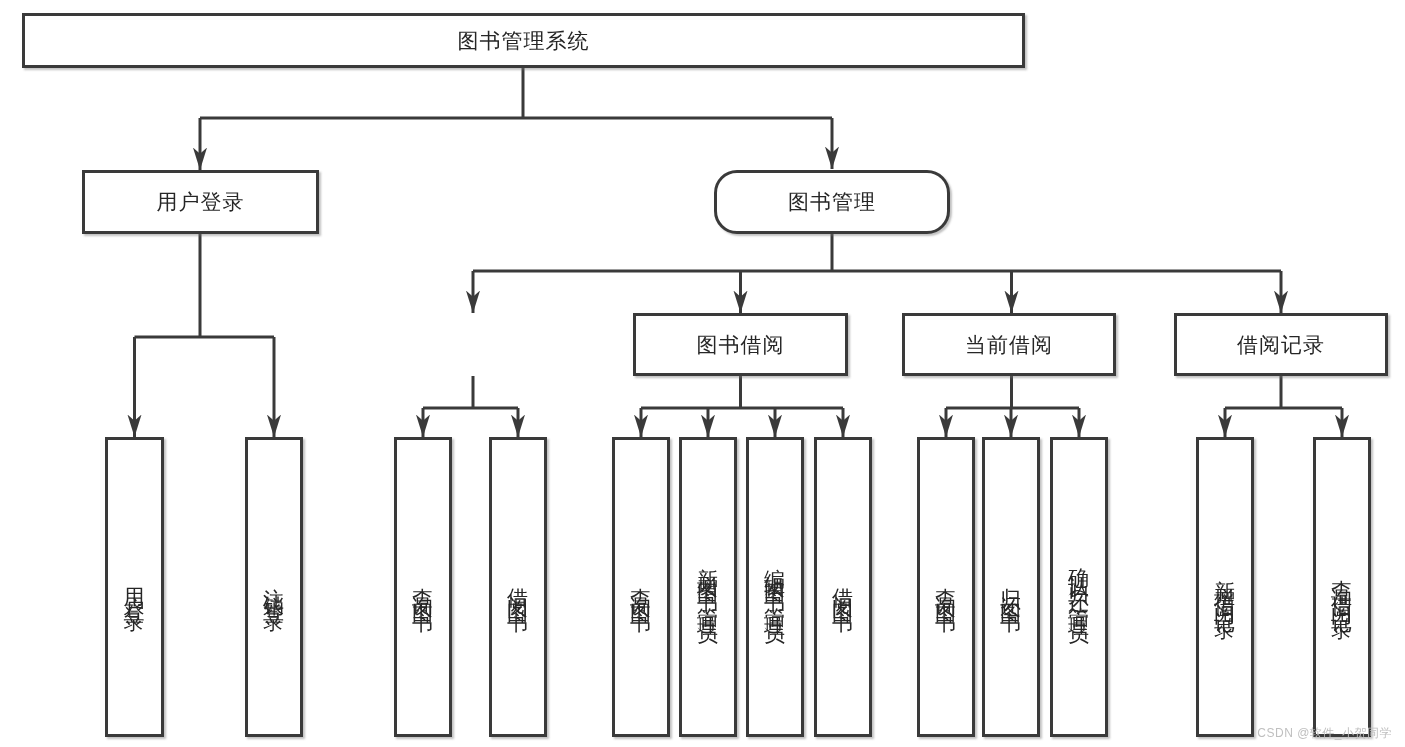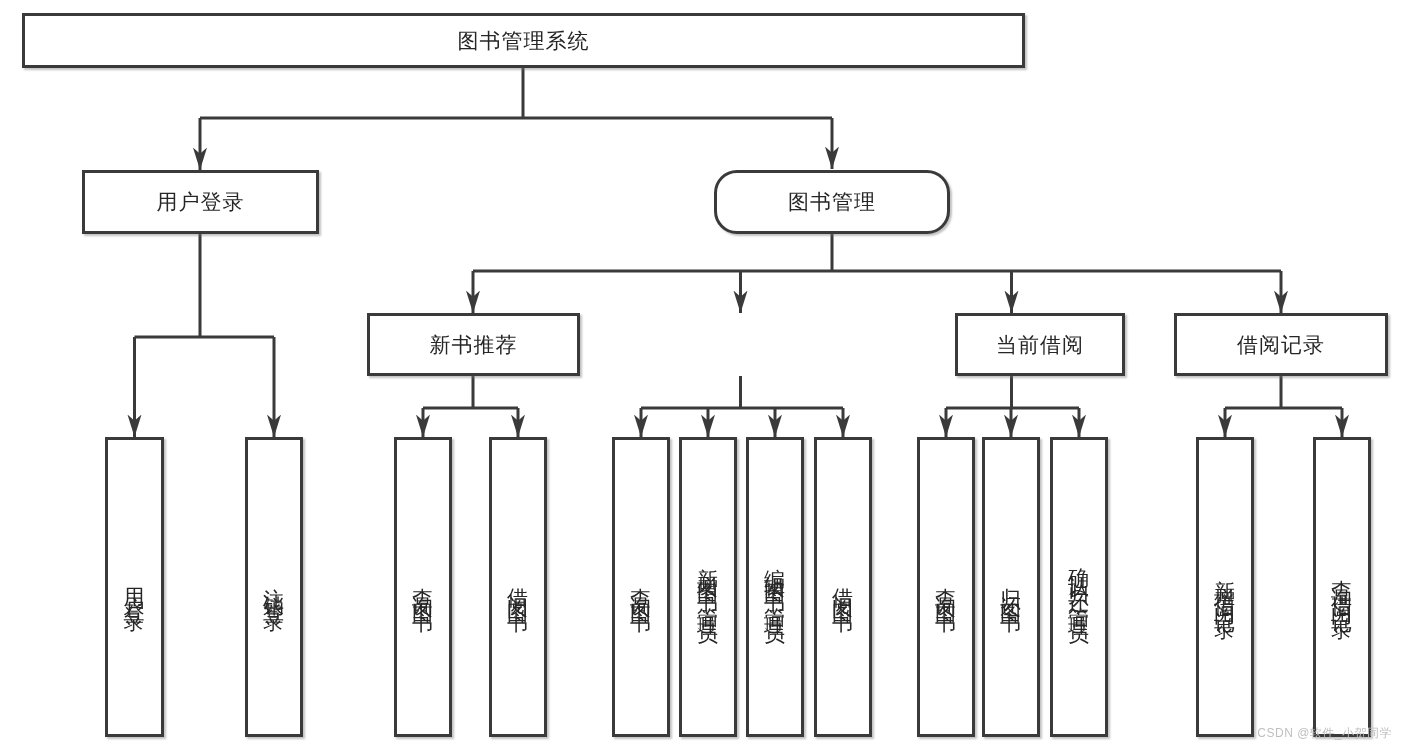--- a/index.html
+++ b/index.html
@@ -92,22 +92,22 @@
       <path d="M1225 408 V437" marker-end="url(#arrow)"></path>
       <path d="M1342 408 V437" marker-end="url(#arrow)"></path>
     </g>
   </svg>
 
   <div class="box hbox" style="left:22px;top:13px;width:1003px;height:55px;">图书管理系统</div>
 
   <div class="box hbox" style="left:82px;top:170px;width:237px;height:64px;">用户登录</div>
   <div class="box hbox" style="left:714px;top:170px;width:236px;height:64px;border-radius:23px;">图书管理</div>
 
-  <div class="box hbox" style="left:367px;top:313px;width:213px;height:63px;">新书推荐</div>
-  <div class="box hbox" style="left:955px;top:313px;width:170px;height:63px;">当前借阅</div>
+  <div class="box hbox" style="left:633px;top:313px;width:215px;height:63px;">图书借阅</div>
+  <div class="box hbox" style="left:902px;top:313px;width:214px;height:63px;">当前借阅</div>
   <div class="box hbox" style="left:1174px;top:313px;width:214px;height:63px;">借阅记录</div>
 
   <div class="box vbox" style="left:105px;top:437px;width:59px;height:300px;">用户登录</div>
   <div class="box vbox" style="left:245px;top:437px;width:58px;height:300px;">注销登录</div>
 
   <div class="box vbox" style="left:394px;top:437px;width:58px;height:300px;">查询图书</div>
   <div class="box vbox" style="left:489px;top:437px;width:58px;height:300px;">借阅图书</div>
 
   <div class="box vbox" style="left:612px;top:437px;width:58px;height:300px;">查询图书</div>
   <div class="box vbox" style="left:679px;top:437px;width:58px;height:300px;">新增图书（管理员）</div>

